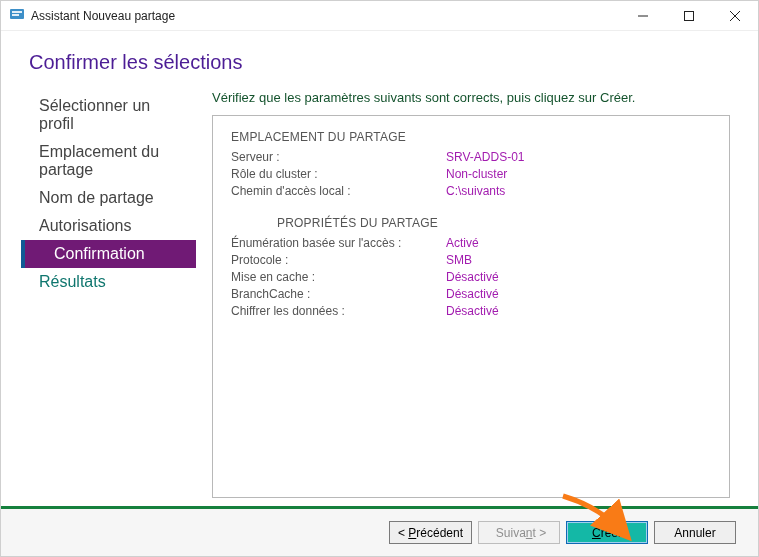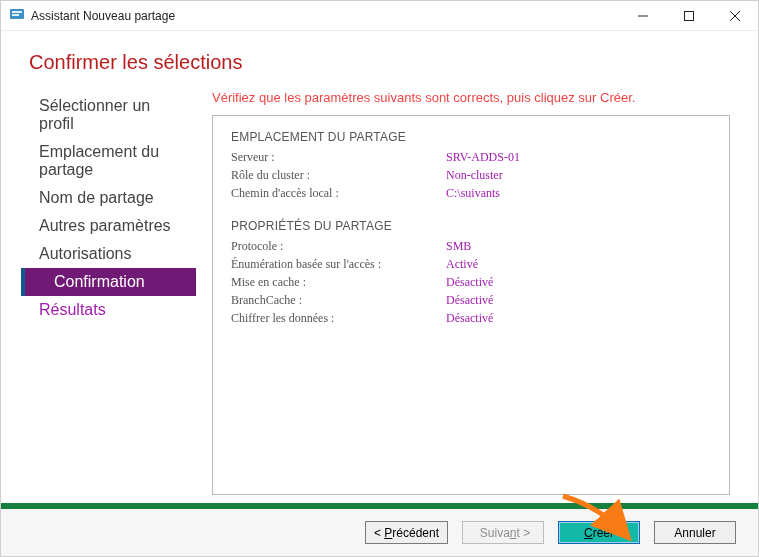--- a/index.html
+++ b/index.html
@@ -18,45 +18,45 @@
     height: 30px;
     display:flex; align-items:center;
     padding: 0 0 0 8px;
     border-bottom: 1px solid #eee;
   }
   .titlebar .title { flex:1; font-size:12px; color:#222; display:flex; align-items:center; gap:6px;}
   .win-controls { display:flex; }
   .win-btn { width:46px; height:30px; display:flex; align-items:center; justify-content:center; color:#333;}
   .win-btn svg { width:10px; height:10px; }
   .header-area { padding: 20px 0 14px 28px; }
-  .page-title { color:#b91c1c; font-size:20px; font-weight:400; }
+  .page-title { color:#4c1d95; font-size:20px; font-weight:400; }
   .body-area { flex:1; display:flex; padding: 0 28px 8px 20px; }
   .sidebar { width:175px; flex-shrink:0; padding-top:4px;}
   .step { padding:5px 10px 5px 14px; font-size:16px; color:#444; cursor:default; border-left:4px solid transparent;}
   .step.selected { background:#701a75; color:#fff; border-left:4px solid #105a94;padding-left:29px;}
-  .step.disabled { color:#a21caf; }
+  .step.disabled { color:#0f766e; }
   .main { flex:1; display:flex; flex-direction:column; padding-left:16px;}
-  .instruction { font-size:13px; color:#ef4444; margin:2px 0 10px 0;}
+  .instruction { font-size:13px; color:#14532d; margin:2px 0 10px 0;}
   .details-box {
     flex:1;
     border:1px solid #b8b8b8;
     padding: 14px 18px 10px 18px;
     overflow:auto;
     font-size:12px;
   }
   .section-title { font-size:12px; color:#555; letter-spacing:0.2px; margin-bottom:6px; margin-top:0; font-weight:400;}
-  .section-title.mt { margin-top:18px;}
-  .kv { display:flex; margin:3px 0;font-family:Liberation Serif, serif; }
+  .section-title.mt { margin-top:18px;margin-left:46px;}
+  .kv { display:flex; margin:3px 0; }
   .kv .k { width:215px; color:#555; }
   .kv .v { color:#a21caf; }
   .footer {
-    border-top:6px solid #15803d;
+    border-top:3px solid #15803d;
     background:#f6f6f6;
     padding: 12px 22px;
-    display:flex; justify-content:flex-end; gap:14px;
+    display:flex; justify-content:flex-end; gap:6px;
   }
   .btn {
     min-width:82px; height:23px;
     border:1px solid #7a7a7a;
     background:#efefef;
     font-size:12px;
     padding:0 8px;
     cursor:default;
   }
   .btn.primary { border:1px solid #0f69b4; outline:1px solid #9fcfef; outline-offset:-2px; background:#14b8a6;}
@@ -104,21 +104,20 @@
 
   <div class="header-area">
     <div class="page-title">Confirmer les sélections</div>
   </div>
 
   <div class="body-area">
     <div class="sidebar" id="sidebar">
         <div class="step">Sélectionner un profil</div>
         <div class="step">Emplacement du partage</div>
         <div class="step">Nom de partage</div>
-        <div class="step">Autres paramètres</div>
         <div class="step">Autorisations</div>
         <div class="step selected">Confirmation</div>
         <div class="step disabled">Résultats</div>
       </div>
 
     <div class="main">
       <div class="instruction">Vérifiez que les paramètres suivants sont corrects, puis cliquez sur Créer.</div>
       <div class="details-box">
         <div class="section-title">EMPLACEMENT DU PARTAGE</div>
         <div id="section1">
@@ -131,26 +130,26 @@
               <div class="v">Non-cluster</div>
             </div>
             <div class="kv">
               <div class="k">Chemin d'accès local :</div>
               <div class="v">C:\suivants</div>
             </div>
           </div>
         <div class="section-title mt">PROPRIÉTÉS DU PARTAGE</div>
         <div id="section2">
             <div class="kv">
+              <div class="k">Énumération basée sur l'accès :</div>
+              <div class="v">Activé</div>
+            </div>
+            <div class="kv">
               <div class="k">Protocole :</div>
               <div class="v">SMB</div>
-            </div>
-            <div class="kv">
-              <div class="k">Énumération basée sur l'accès :</div>
-              <div class="v">Activé</div>
             </div>
             <div class="kv">
               <div class="k">Mise en cache :</div>
               <div class="v">Désactivé</div>
             </div>
             <div class="kv">
               <div class="k">BranchCache :</div>
               <div class="v">Désactivé</div>
             </div>
             <div class="kv">

